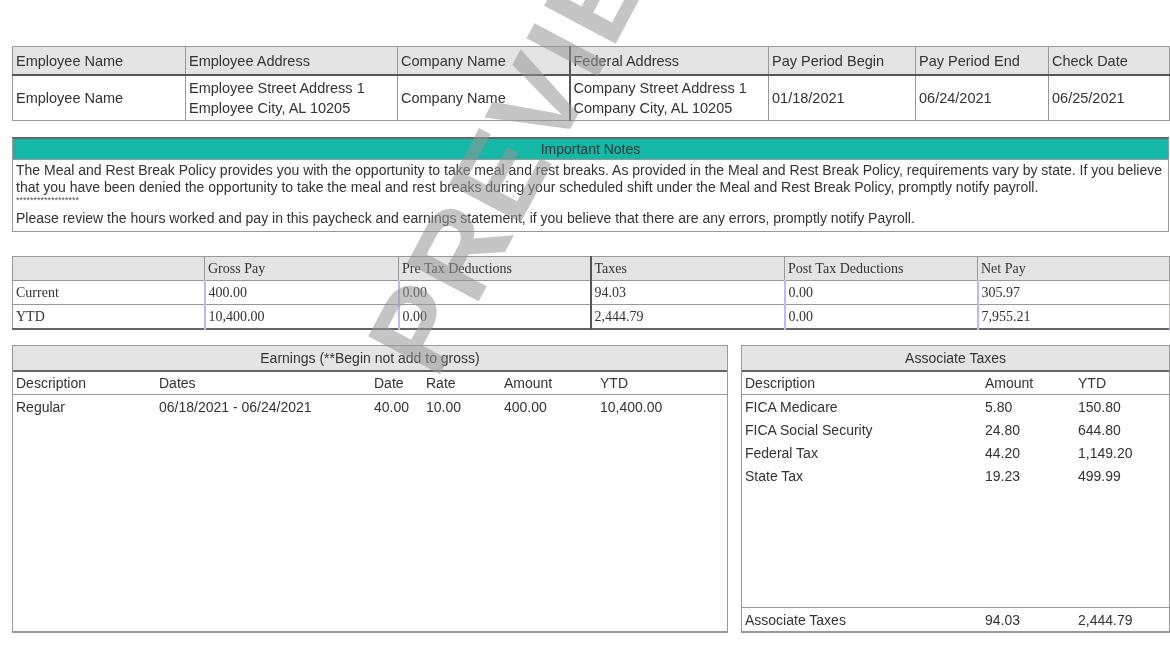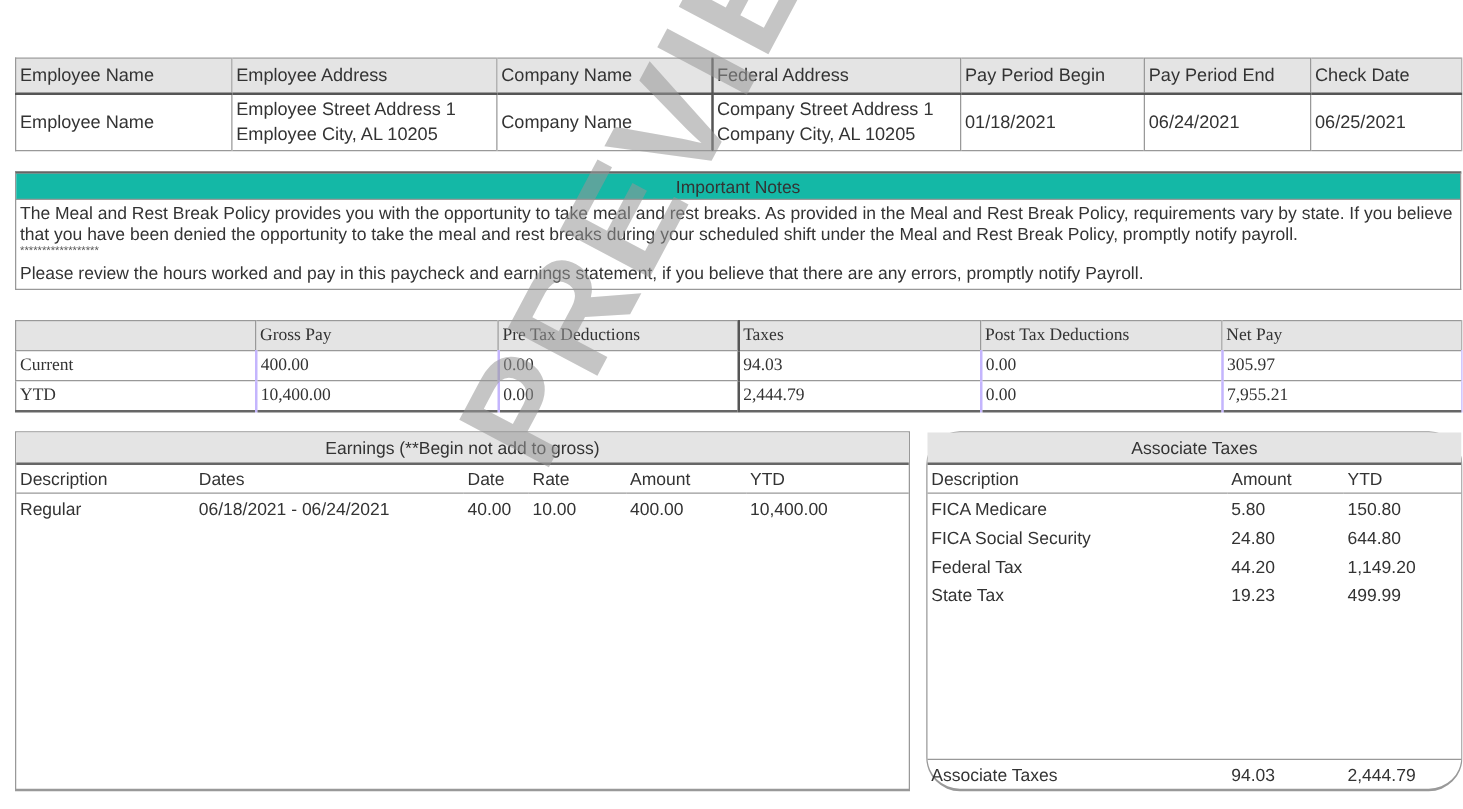--- a/index.html
+++ b/index.html
@@ -20,21 +20,21 @@
   #notes .stars{font-size:9px;line-height:8px;letter-spacing:0px;color:#555;}
   #notes .p2{margin-top:6px;}
   
   #t-sum{left:12px;top:256px;width:1157px;border:1px solid #999;border-bottom:2px solid #666;font-family:Liberation Serif, serif;}
   #t-sum th{height:23px;border-right:1px solid #999;border-bottom:1px solid #999;}
   #t-sum td{height:23px;border-right:2px solid #c4b5fd;border-bottom:1px solid #999;}
   #t-sum .thick{border-right:2px solid #555;}
   
   .panel{position:absolute;border:1px solid #999;border-bottom:2px solid #999;}
   #earn{left:12px;top:345px;width:714px;height:285px;}
-  #tax{left:741px;top:345px;width:427px;height:285px;border-radius:27px;}
+  #tax{left:741px;top:345px;width:427px;height:285px;}
   .panel .ptitle{background:#e4e4e4;text-align:center;height:24px;line-height:24px;border-bottom:2px solid #666;}
   .panel table{position:static;width:100%;}
   .panel th{height:22px;border-bottom:1px solid #999;}
   .panel td{height:23px;}
   .panel .foot{position:absolute;left:0;right:0;bottom:0;height:23px;border-top:1px solid #999;}
   .panel .foot table{height:23px;}
   
   #wm{position:absolute;left:340px;top:330px;transform:rotate(-62deg);transform-origin:0 0;font-size:118px;font-weight:bold;color:rgba(150,150,150,0.55);letter-spacing:4px;pointer-events:none;white-space:nowrap;font-family:"Liberation Sans",sans-serif;}
 </style>
 </head>

